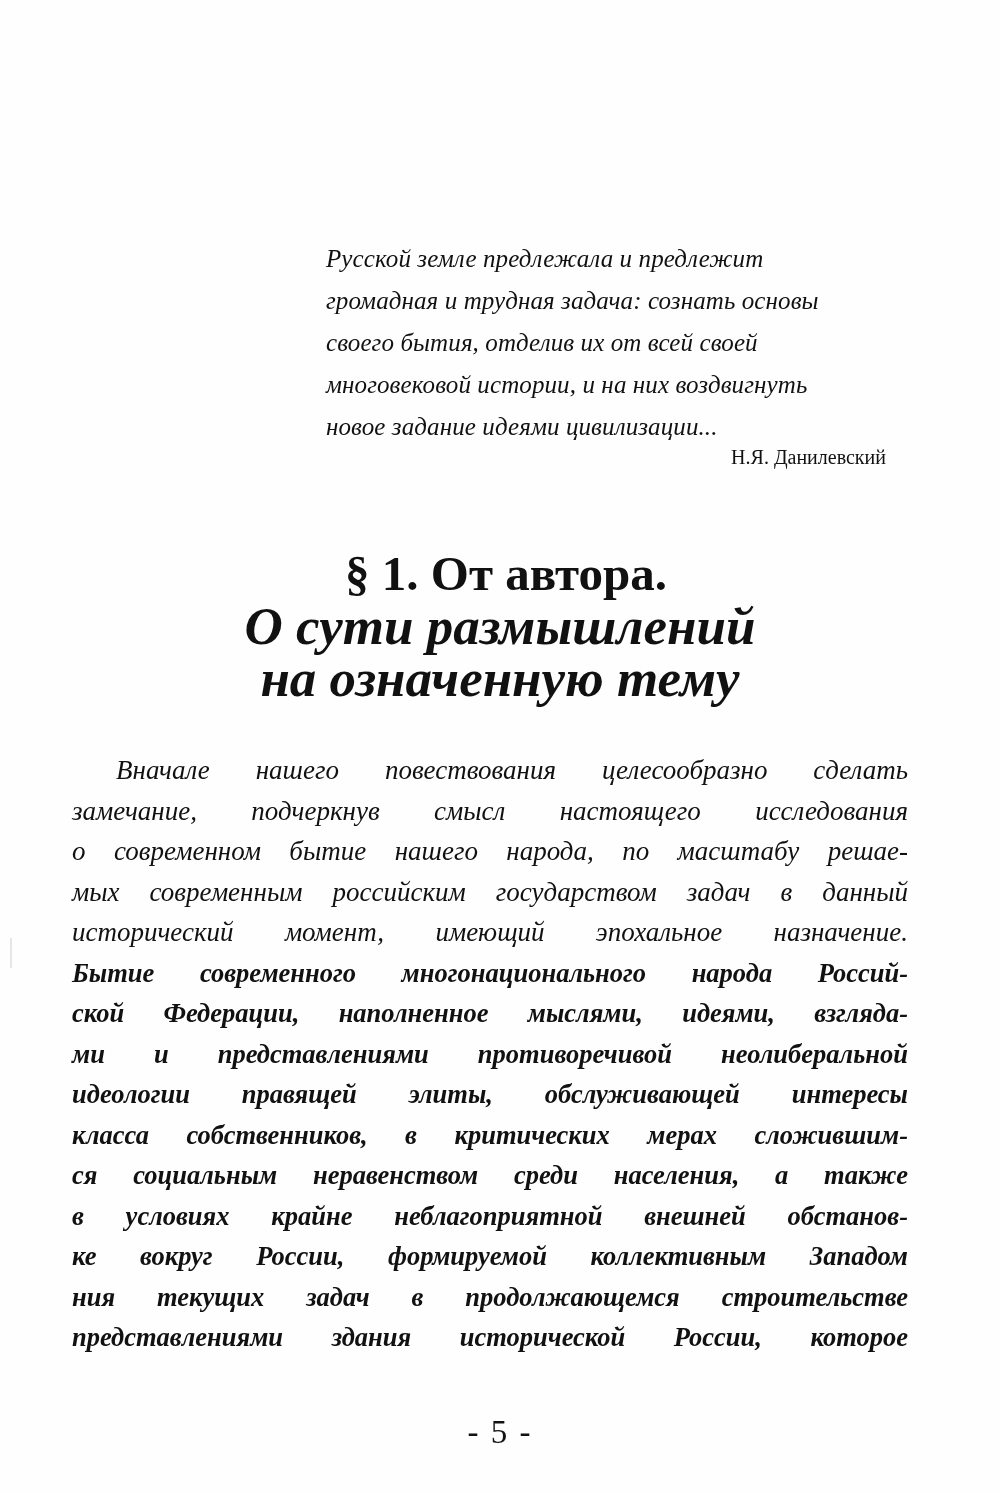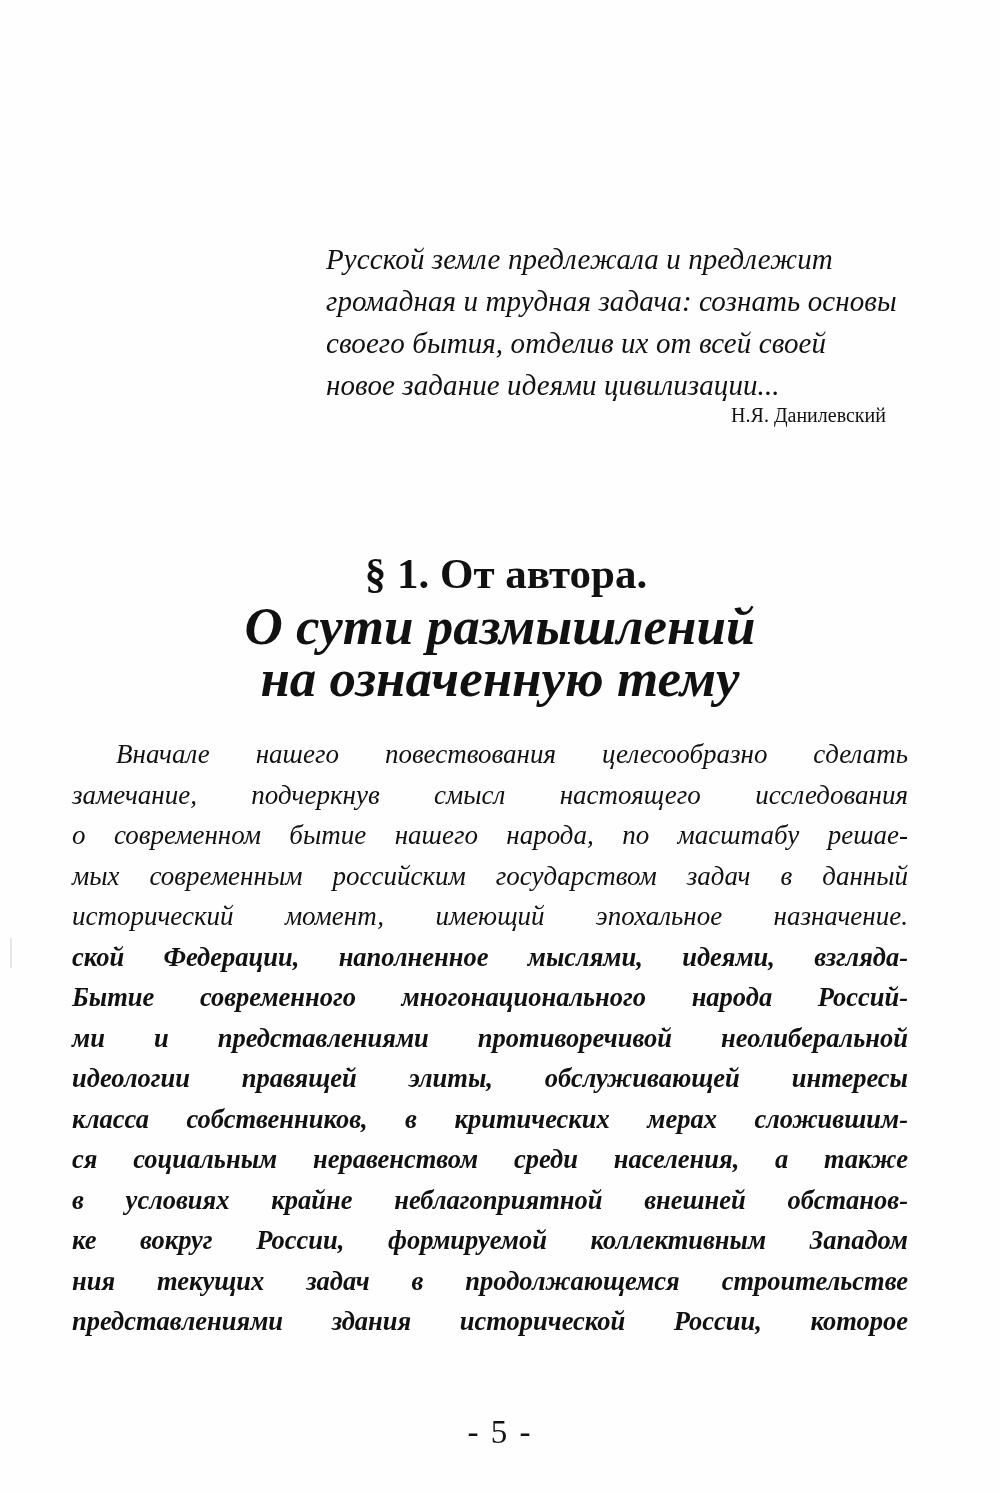--- a/index.html
+++ b/index.html
@@ -23,21 +23,21 @@
       background: #fefefe;
     }
     .epigraph {
       position: absolute;
       left: 326px;
       top: 238px;
       width: 580px;
     }
     .epigraph-line {
       font-style: italic;
-      font-size: 29px;
+      font-size: 25px;
       line-height: 42px;
       height: 42px;
       white-space: nowrap;
       letter-spacing: 0.1px;
     }
     .epigraph-author {
       text-align: right;
       font-size: 20px;
       line-height: 30px;
       padding-right: 20px;
@@ -45,21 +45,21 @@
     }
     .heading {
       position: absolute;
       left: 0;
       top: 548px;
       width: 1000px;
       text-align: center;
     }
     .heading-line1 {
       font-weight: bold;
-      font-size: 43px;
+      font-size: 49px;
       line-height: 52px;
       height: 52px;
       padding-left: 12px;
     }
     .heading-line {
       font-weight: bold;
       font-style: italic;
       font-size: 53px;
       line-height: 52px;
       height: 52px;
@@ -74,20 +74,21 @@
       font-style: italic;
       font-size: 27px;
       line-height: 40.5px;
       height: 40.5px;
       white-space: nowrap;
       text-align: justify;
       text-align-last: justify;
     }
     .body-line.first {
       padding-left: 44px;
+      margin-top: 16px;
     }
     .body-line.bold {
       font-weight: bold;
       font-size: 26.5px;
     }
     .page-number {
       position: absolute;
       left: 0;
       top: 1412px;
       width: 1000px;
@@ -110,38 +111,39 @@
 <body>
 
 <div class="page">
 
   <div class="scan-mark"></div>
 
   <div class="epigraph">
     <div class="epigraph-line">Русской земле предлежала и предлежит</div>
     <div class="epigraph-line">громадная и трудная задача: сознать основы</div>
     <div class="epigraph-line">своего бытия, отделив их от всей своей</div>
+    <div class="epigraph-line">многовековой истории, и на них воздвигнуть</div>
     <div class="epigraph-line">новое задание идеями цивилизации...</div>
     <div class="epigraph-author">Н.Я. Данилевский</div>
   </div>
 
   <div class="heading">
     <div class="heading-line1">§ 1. От автора.</div>
     <div class="heading-line">О сути размышлений</div>
     <div class="heading-line">на означенную тему</div>
   </div>
 
   <div class="body-text">
     <div class="body-line first">Вначале нашего повествования целесообразно сделать</div>
     <div class="body-line">замечание, подчеркнув смысл настоящего исследования</div>
     <div class="body-line">о современном бытие нашего народа, по масштабу решае-</div>
     <div class="body-line">мых современным российским государством задач в данный</div>
     <div class="body-line">исторический момент, имеющий эпохальное назначение.</div>
+    <div class="body-line bold">Бытие современного многонационального народа Россий-</div>
     <div class="body-line bold">ской Федерации, наполненное мыслями, идеями, взгляда-</div>
-    <div class="body-line bold">Бытие современного многонационального народа Россий-</div>
     <div class="body-line bold">ми и представлениями противоречивой неолиберальной</div>
     <div class="body-line bold">идеологии правящей элиты, обслуживающей интересы</div>
     <div class="body-line bold">класса собственников, в критических мерах сложившим-</div>
     <div class="body-line bold">ся социальным неравенством среди населения, а также</div>
     <div class="body-line bold">в условиях крайне неблагоприятной внешней обстанов-</div>
     <div class="body-line bold">ке вокруг России, формируемой коллективным Западом</div>
     <div class="body-line bold">ния текущих задач в продолжающемся строительстве</div>
     <div class="body-line bold">представлениями здания исторической России, которое</div>
   </div>
 

